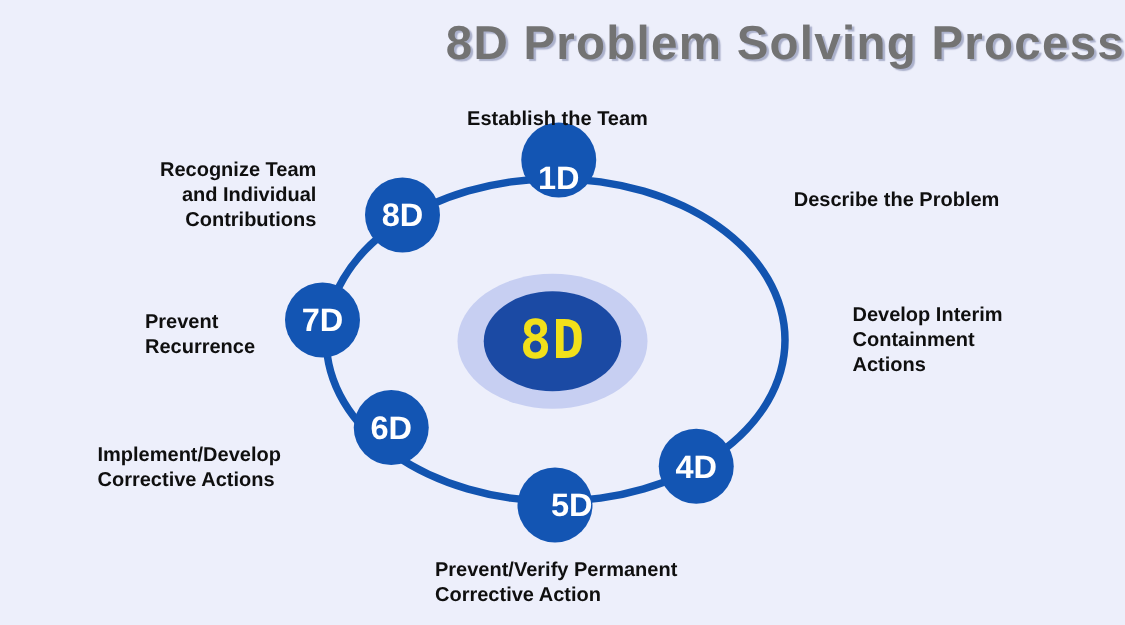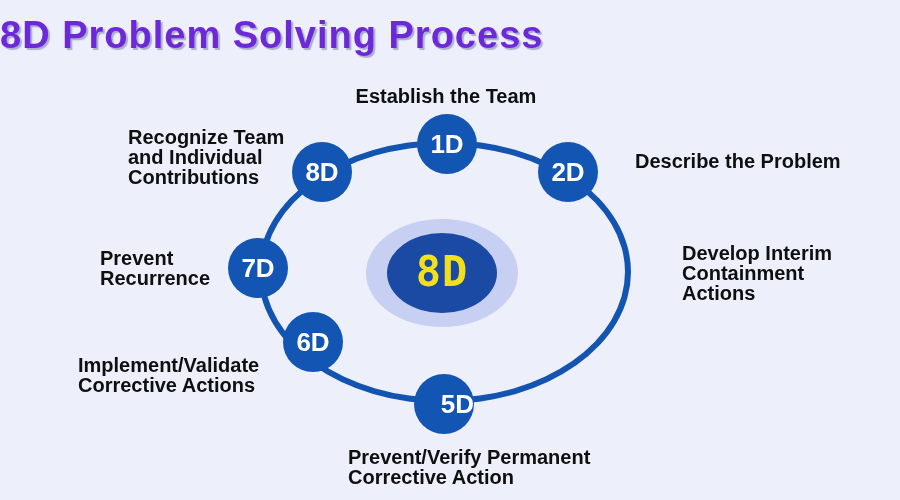--- a/index.html
+++ b/index.html
@@ -5,23 +5,23 @@
   html,body{margin:0;padding:0;}
   body{
     width:900px;height:500px;overflow:hidden;
     background:#edeffb;
     font-family:"Liberation Sans", sans-serif;
   }
   .canvas{position:relative;width:900px;height:500px;}
 
   .title{
     position:absolute;left:0;top:14px;width:900px;
-    text-align:left;
+    text-align:right;
     font-size:38px;font-weight:bold;letter-spacing:1px;
-    color:#6d28d9;
+    color:#737373;
     text-shadow:2px 2px 1px rgba(15,30,90,0.30);
   }
 
   
   .ring{
     position:absolute;left:258px;top:140px;width:361px;height:252px;
     border:6px solid #1254b0;border-radius:50%;
     background:transparent;
   }
 
@@ -42,64 +42,64 @@
     line-height:1;padding-bottom:2px;
   }
 
   
   .node{
     position:absolute;width:60px;height:60px;border-radius:50%;
     background:#1355b3;
     display:flex;align-items:center;justify-content:center;
     color:#ffffff;font-size:26px;font-weight:bold;
   }
-  .node-1d{left:417px;top:114px;}
+  .node-1d{left:417px;top:98px;align-items:flex-end;}
   .node-2d{left:538px;top:142px;}
   .node-3d{left:601px;top:238px;}
   .node-4d{left:527px;top:343px;}
   .node-5d{left:414px;top:374px;justify-content:flex-end;}
   .node-6d{left:283px;top:312px;}
-  .node-7d{left:228px;top:238px;}
+  .node-7d{left:228px;top:226px;}
   .node-8d{left:292px;top:142px;}
 
   
   .step-label{
     position:absolute;
-    color:#0f0f0f;font-size:20px;font-weight:bold;
+    color:#0f0f0f;font-size:16px;font-weight:bold;
     line-height:20px;white-space:pre-line;
   }
   .label-1d{left:446px;top:86px;transform:translateX(-50%);text-align:center;white-space:nowrap;}
   .label-2d{left:635px;top:151px;white-space:nowrap;}
   .label-3d{left:682px;top:243px;}
   .label-4d{left:622px;top:375px;}
   .label-5d{left:348px;top:447px;}
   .label-6d{left:78px;top:355px;}
-  .label-7d{left:100px;top:248px;}
-  .label-8d{left:128px;top:127px;}
+  .label-7d{left:116px;top:248px;}
+  .label-8d{left:128px;top:127px;text-align:right;}
 </style>
 </head>
 <body>
 
 <div class="canvas">
 
   <div class="title">8D Problem Solving Process</div>
 
   <div class="ring"></div>
 
   <div class="center-outer">
     <div class="center-inner">
       <span class="center-label">8D</span>
     </div>
   </div>
 
   <div class="node node-1d">
     <span>1D</span>
   </div>
-  <div class="node node-2d">
-    <span>2D</span>
+  <div class="node node-4d">
+    <span>4D</span>
   </div>
   <div class="node node-5d">
     <span>5D</span>
   </div>
   <div class="node node-6d">
     <span>6D</span>
   </div>
   <div class="node node-7d">
     <span>7D</span>
   </div>
@@ -107,21 +107,21 @@
     <span>8D</span>
   </div>
 
   <div class="step-label label-1d">Establish the Team</div>
   <div class="step-label label-2d">Describe the Problem</div>
   <div class="step-label label-3d">Develop Interim
 Containment
 Actions</div>
   <div class="step-label label-5d">Prevent/Verify Permanent
 Corrective Action</div>
-  <div class="step-label label-6d">Implement/Validate
+  <div class="step-label label-6d">Implement/Develop
 Corrective Actions</div>
   <div class="step-label label-7d">Prevent
 Recurrence</div>
   <div class="step-label label-8d">Recognize Team
 and Individual
 Contributions</div>
 
 </div>
 
 </body></html>

